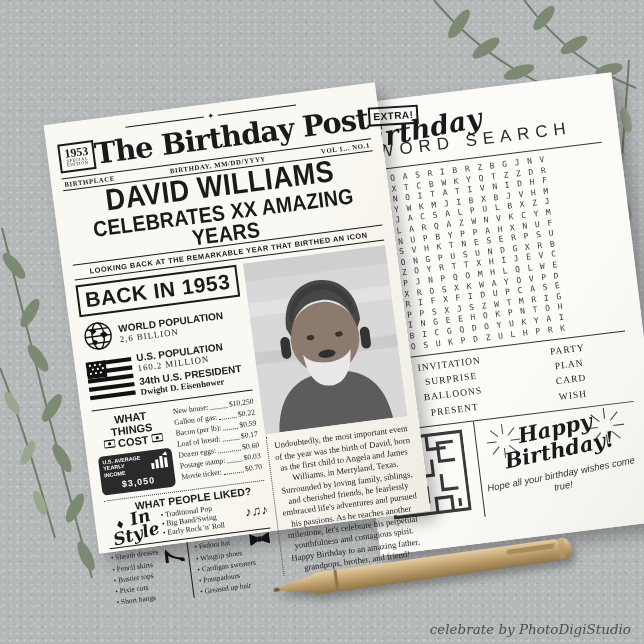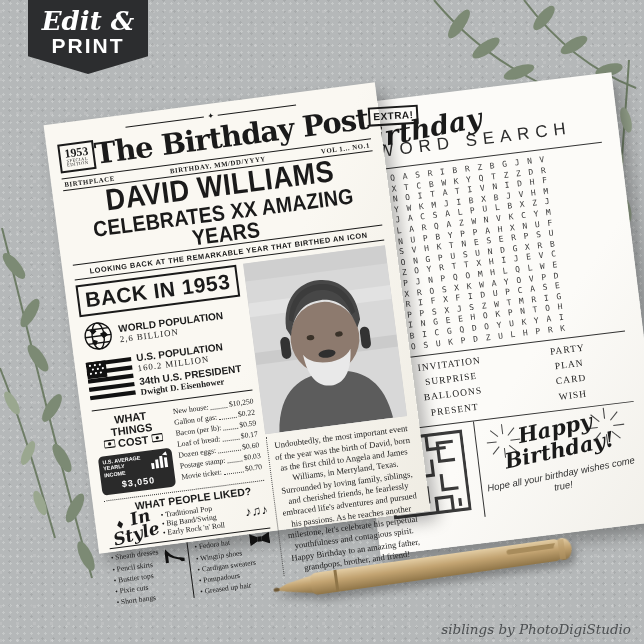--- a/index.html
+++ b/index.html
@@ -431,36 +431,32 @@
             <ellipse cx="90" cy="82" rx="4" ry="2.6" fill="#3a3229"></ellipse>
             <rect x="28" y="78" width="10" height="22" rx="5" fill="#333"></rect>
             <rect x="112" y="78" width="10" height="22" rx="5" fill="#333"></rect>
           </svg>
         </div>
         <div class="story">Undoubtedly, the most important event of the year was the birth of David, born as the first child to Angela and James Williams, in Merryland, Texas. Surrounded by loving family, siblings, and cherished friends, he fearlessly embraced life's adventures and pursued his passions. As he reaches another milestone, let's celebrate his perpetual youthfulness and contagious spirit. Happy Birthday to an amazing father, grandpops, brother, and friend!</div>
       </div>
     </div>
   </div>
 
-  <div class="badge">
-    <div class="b1">Edit &amp;</div>
-    <div class="b2">PRINT</div>
-  </div>
 
   <svg class="pen" width="312" height="30" viewBox="0 0 312 30">
     <defs>
       <linearGradient id="gold" x1="0" y1="0" x2="0" y2="1">
         <stop offset="0" stop-color="#e3cda4"></stop>
           <stop offset="0.45" stop-color="#c2a371"></stop>
           <stop offset="1" stop-color="#8f7548"></stop>
       </linearGradient>
     </defs>
     <path d="M2 16 L14 11 L40 6 L40 24 L14 19 Z" fill="url(#gold)"></path>
     <ellipse cx="3" cy="15.5" rx="3" ry="2" fill="#6f5a38"></ellipse>
     <rect x="38" y="4" width="252" height="22" rx="6" fill="url(#gold)"></rect>
     <rect x="62" y="4" width="3" height="22" fill="#8f7548"></rect>
     <rect x="236" y="8" width="52" height="5" rx="2.5" fill="#a88c5c"></rect>
     <ellipse cx="292" cy="15" rx="9" ry="11" fill="url(#gold)"></ellipse>
     <path d="M288 5 h6 v20 h-6z" fill="#b79a68" opacity="0.5"></path>
   </svg>
 
-  <div class="credit">siblings by PhotoDigiStudio</div>
+  <div class="credit">celebrate by PhotoDigiStudio</div>
 </div>
 
 </body></html>

